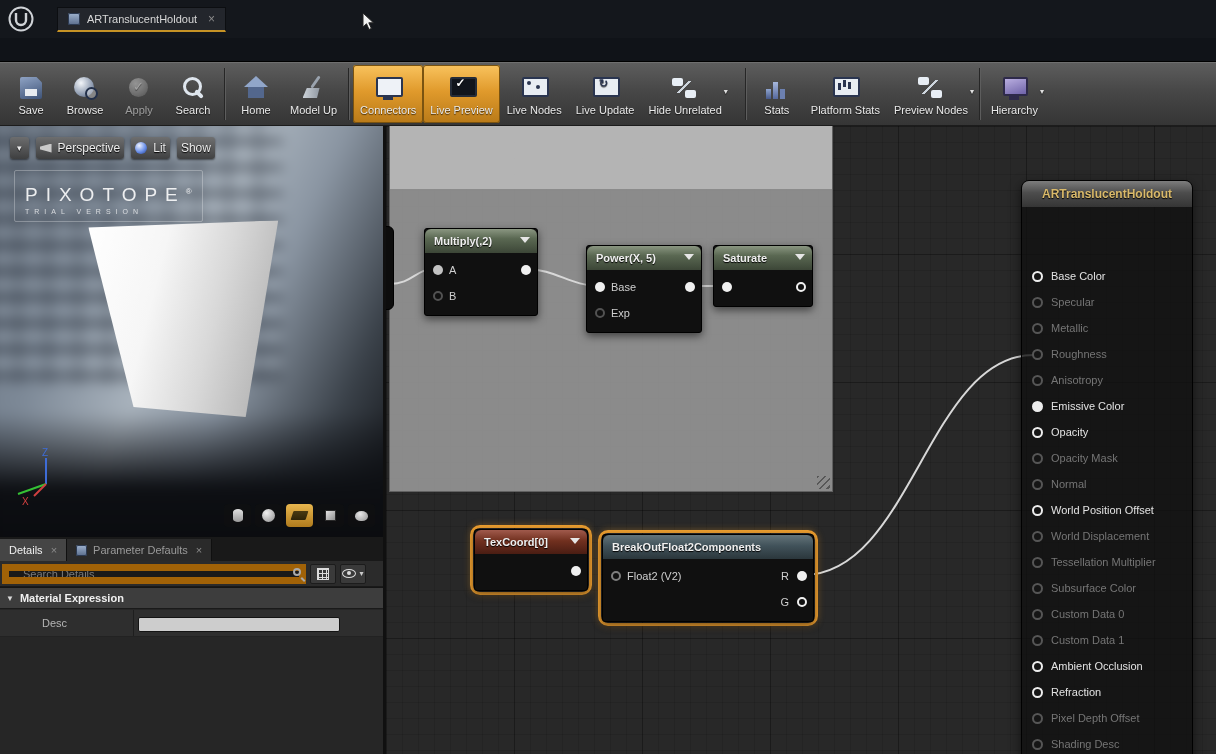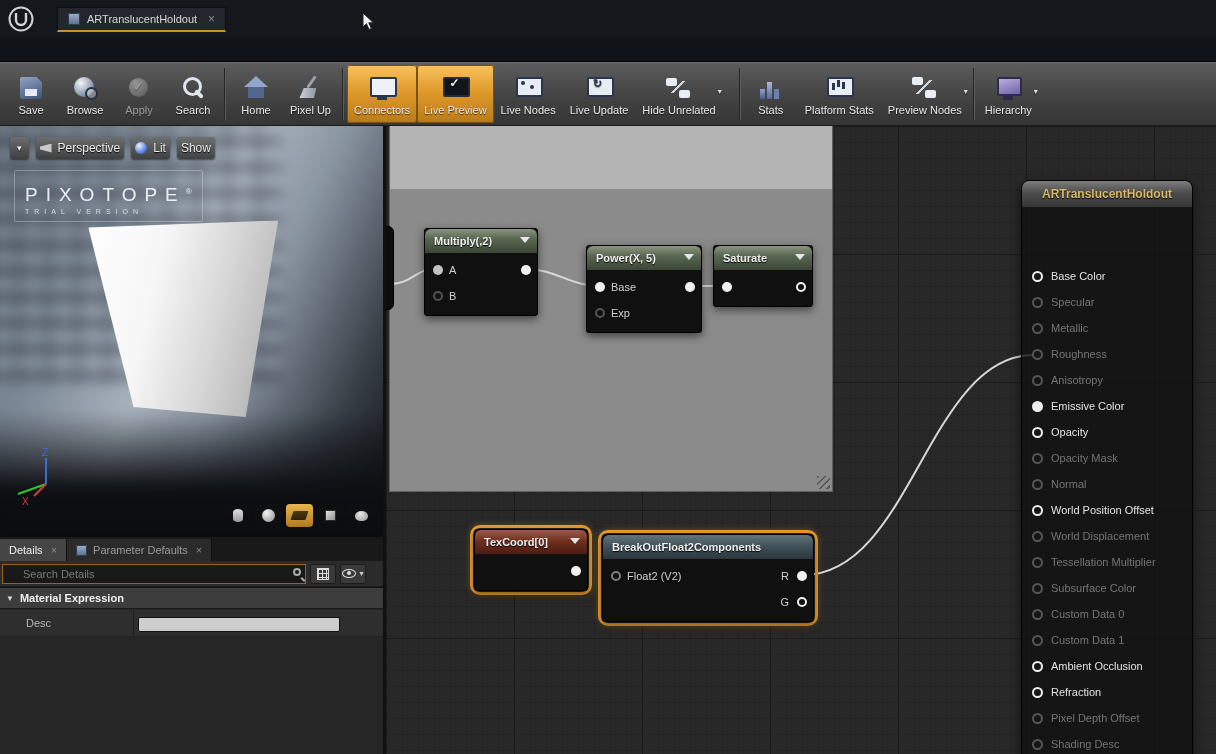--- a/index.html
+++ b/index.html
@@ -101,35 +101,35 @@
 
   
   .details { position:absolute; left:0; top:537px; width:383px; height:217px; background:#262626; }
   .dt-tabs { position:absolute; left:0; top:0; width:100%; height:24px; background:#191919; display:flex; align-items:flex-end; }
   .dt-tab { height:22px; display:flex; align-items:center; gap:6px; padding:0 9px; font-size:11px; color:#9a9a9a; background:#2a2a2a; border-right:1px solid #101010; }
   .dt-tab.active { background:#454545; color:#efefef; }
   .dt-tab-ico { width:11px; height:11px; border-radius:2px; background:linear-gradient(#9fb3cf,#5a6d8c); box-shadow:inset 0 0 0 1px #2c3a52; }
   .dt-close { color:#8a8a8a; font-size:11px; margin-left:2px; }
   .dt-searchrow { position:absolute; left:0; top:24px; width:100%; height:26px; background:#2b2b2b; display:flex; align-items:center; gap:4px; padding:0 2px; border-bottom:1px solid #191919; }
   .dt-search { position:relative; width:304px; height:20px; }
-  .dt-search input { width:100%; height:100%; background:#191919; border:1px solid #a16207; color:#9a9a9a; font-size:11px; padding:0 20px 0 20px; font-family:"Liberation Sans",sans-serif; }
+  .dt-search input { width:100%; height:100%; background:#191919; border:7px solid #a16207; color:#9a9a9a; font-size:11px; padding:0 20px 0 14px; font-family:"Liberation Sans",sans-serif;text-decoration:underline; }
   .dt-search input::placeholder { color:#7a7a7a; }
   .magnifier { position:absolute; right:5px; top:4px; width:8px; height:8px; border:2px solid #aaa; border-radius:50%; }
   .magnifier::after { content:""; position:absolute; left:7px; top:7px; width:2px; height:5px; background:#aaa; transform:rotate(-45deg); }
   .dt-iconbtn { height:20px; min-width:26px; background:#3a3a3a; border:1px solid #1c1c1c; border-radius:2px; display:flex; align-items:center; justify-content:center; gap:3px; }
   .grid-ico { width:12px; height:12px; border:1px solid #ddd;
     background:linear-gradient(#ddd 1px,transparent 1px),linear-gradient(90deg,#ddd 1px,transparent 1px); background-size:4px 4px; }
   .eye-ico { position:relative; width:14px; height:9px; border:1px solid #ddd; border-radius:50%; }
   .eye-ico::after { content:""; position:absolute; left:4px; top:1px; width:4px; height:4px; border-radius:50%; background:#ddd; }
   .dt-iconbtn .mini-caret { font-size:8px; color:#ccc; }
   .dt-section { position:absolute; left:0; top:50px; width:100%; height:22px; background:#3d3d3d; border-top:1px solid #151515; border-bottom:1px solid #1a1a1a;
                 display:flex; align-items:center; gap:6px; padding:0 6px; color:#f0f0f0; font-size:11px; font-weight:bold; }
   .dt-section .tri { font-size:8px; color:#d8d8d8; }
   .dt-row { position:absolute; left:0; top:73px; width:100%; height:27px; background:#2e2e2e; border-bottom:1px solid #222; display:flex; align-items:center; }
-  .dt-label { width:134px; padding-left:26px; color:#b5b5b5; font-size:11px; border-right:1px solid #1e1e1e; height:100%; display:flex; align-items:center; }
+  .dt-label { width:134px; padding-left:42px; color:#b5b5b5; font-size:11px; border-right:1px solid #1e1e1e; height:100%; display:flex; align-items:center; }
   .dt-field { margin-left:4px; }
   .dt-field input { width:202px; height:15px; background:#cdcdcd; border:1px solid #141414; border-radius:2px; font-size:10px; padding:0 4px; font-family:"Liberation Sans",sans-serif; }
 
   .splitter-v { position:absolute; left:383px; top:126px; width:3px; height:628px; background:#101010; }
 
   
   .graph { position:absolute; left:386px; top:126px; width:830px; height:628px; overflow:hidden; background-color:#282828;
     background-image:
       linear-gradient(rgba(0,0,0,.25) 1px,transparent 1px),
       linear-gradient(90deg,rgba(0,0,0,.25) 1px,transparent 1px),
@@ -230,21 +230,21 @@
 
       </div>
       <div class="tb-sep"></div>
       <div class="tb-btn">
         <div class="tb-ico home-icon"></div>
         <span class="tb-label">Home</span>
 
       </div>
       <div class="tb-btn">
         <div class="tb-ico cleanup-icon"></div>
-        <span class="tb-label">Pixel Up</span>
+        <span class="tb-label">Model Up</span>
 
       </div>
       <div class="tb-sep"></div>
       <div class="tb-btn active">
         <div class="tb-ico connectors-icon"></div>
         <span class="tb-label">Connectors</span>
 
       </div>
       <div class="tb-btn active">
         <div class="tb-ico live-preview-icon"></div>

